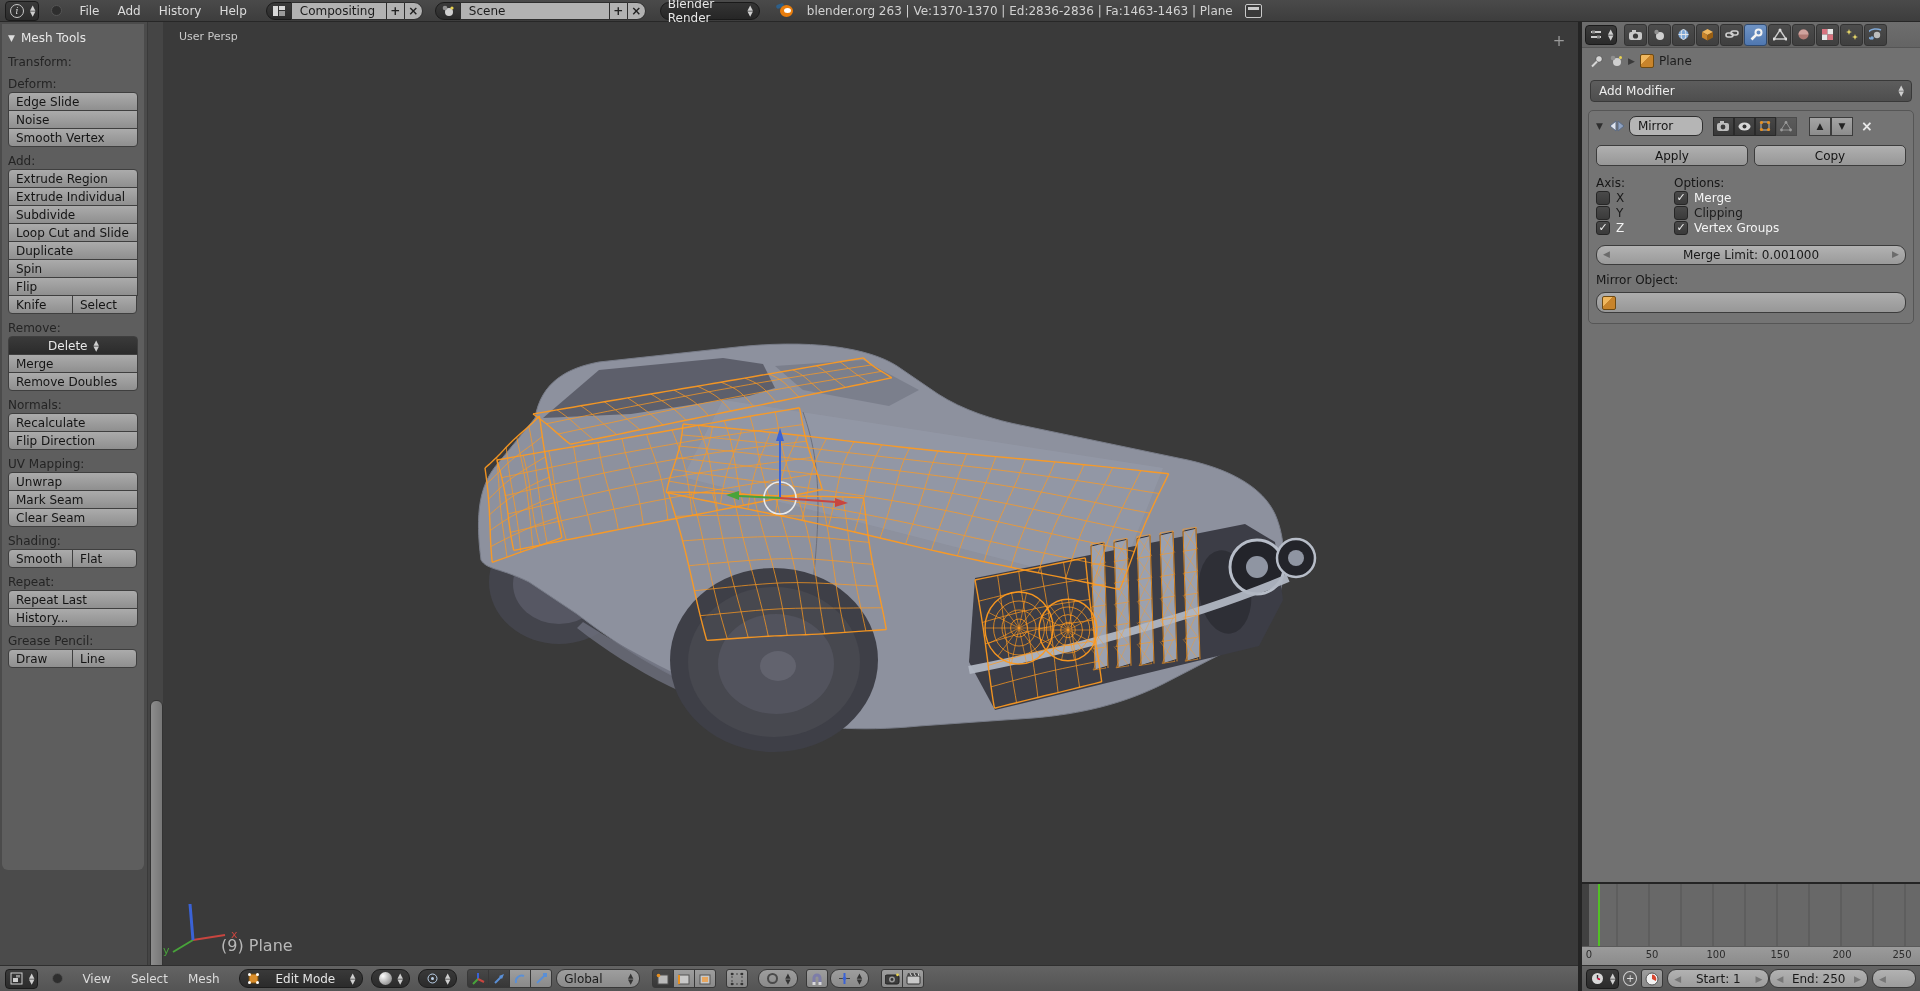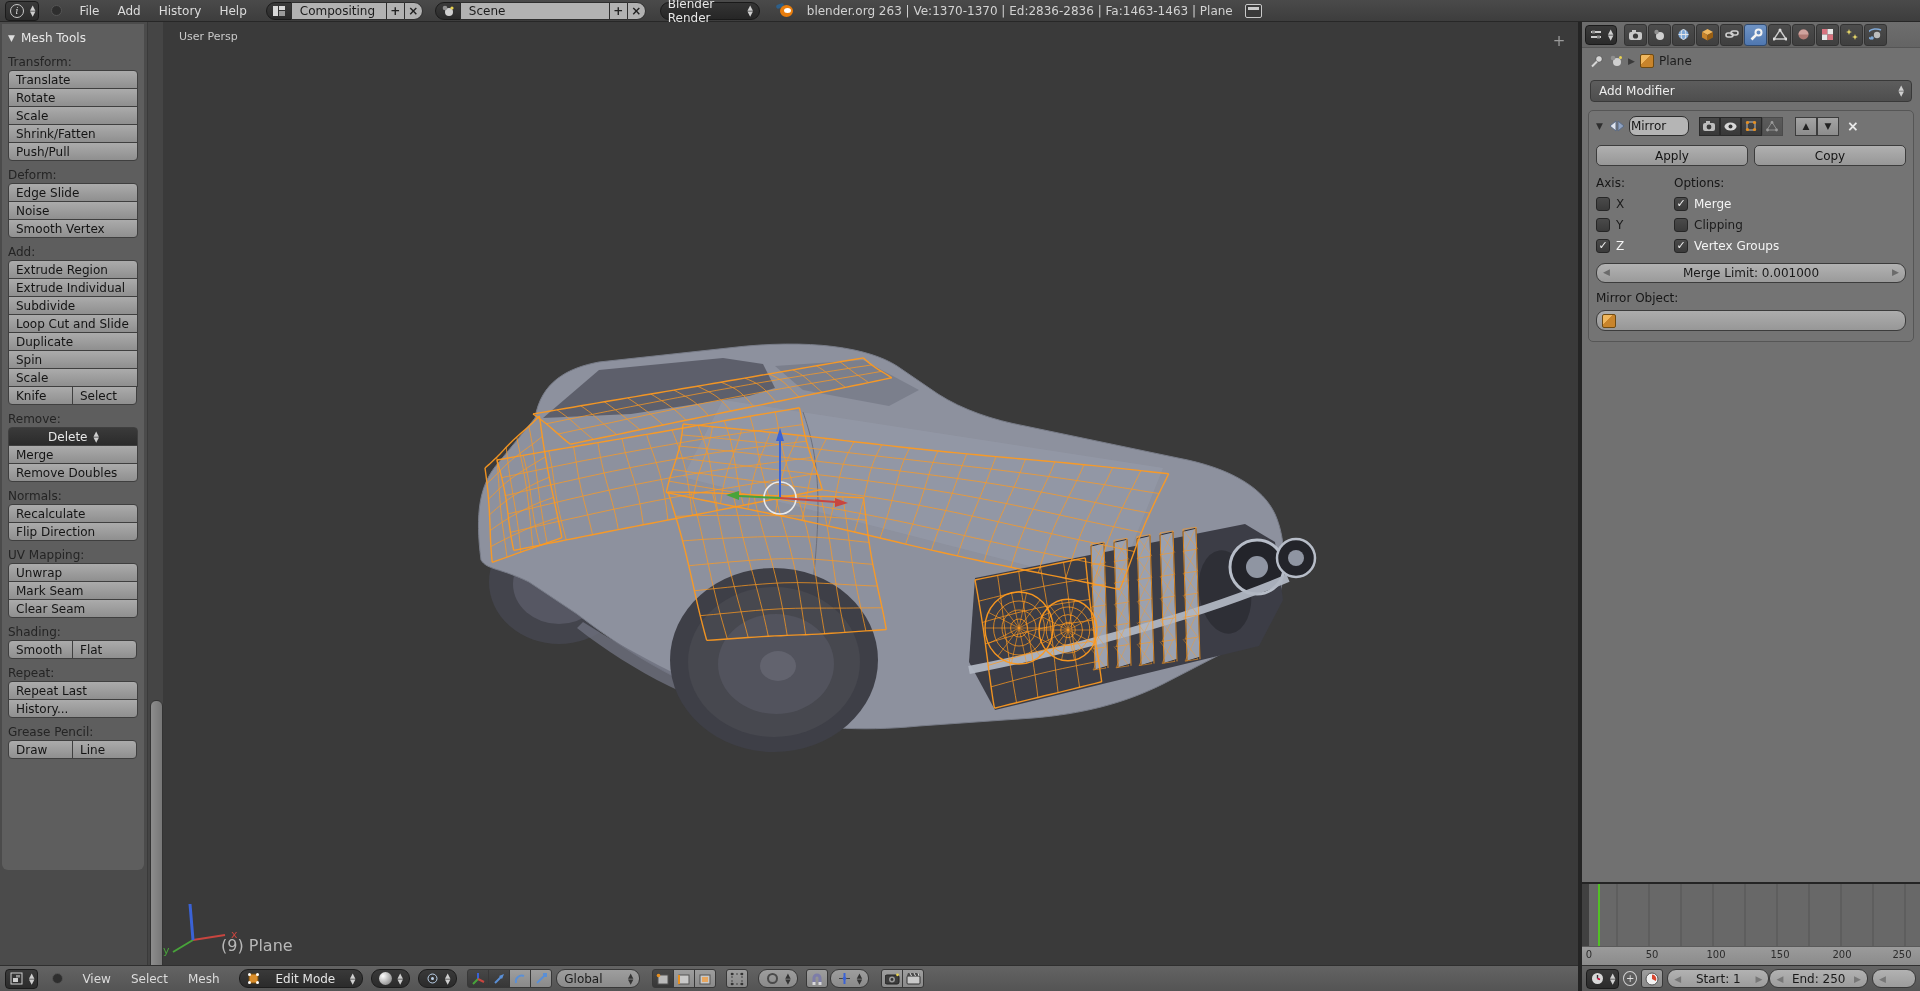--- a/index.html
+++ b/index.html
@@ -85,32 +85,32 @@
   .ptab{width:21px;height:20px;display:flex;align-items:center;justify-content:center;border-radius:3px;
         background:linear-gradient(#4c4c4c,#3f3f3f);border:1px solid #333}
   .ptab.active{background:linear-gradient(#6f93c4,#4f77b0);border-color:#2f4a70}
   #pbread{display:flex;align-items:center;height:26px;padding:0 8px;color:#1d1d1d;gap:5px}
   .cube{width:12px;height:12px;background:linear-gradient(135deg,#f0b75e 0 40%,#c8842b 40%);border:1px solid #6e4a12;border-radius:2px}
   #addmod{margin:6px 8px 0 8px;height:20px;background:linear-gradient(#5d5d5d,#4e4e4e);border:1px solid #393939;
         border-radius:4px;display:flex;align-items:center;justify-content:space-between;color:#ececec;padding:0 8px}
   #modbox{margin:8px 6px 0 6px;border:1px solid #565656;border-radius:5px;background:#747474;padding:4px 5px 10px 5px}
   #modhead{display:flex;align-items:center;gap:4px;height:22px}
   .mname{background:#b5b5b5;border:1px solid #2f2f2f;border-radius:7px;color:#161616;height:18px;
-        display:flex;align-items:center;padding:0 1px;width:56px}
+        display:flex;align-items:center;padding:0 8px;width:56px}
   .mic{width:21px;height:19px;background:linear-gradient(#474747,#383838);border:1px solid #2a2a2a;
         display:flex;align-items:center;justify-content:center;box-sizing:border-box}
   .micl{width:22px;height:19px;background:linear-gradient(#a4a4a4,#8c8c8c);border:1px solid #3c3c3c;color:#222;
         display:flex;align-items:center;justify-content:center;box-sizing:border-box;font-size:9px}
   .xic{color:#e9e9e9;font-size:14px;font-weight:bold;margin-left:4px}
   #applyrow{display:flex;gap:6px;margin:8px 2px 0 2px}
   .bigbtn{flex:1;height:19px;background:linear-gradient(#b0b0b0,#979797);border:1px solid #3c3c3c;border-radius:5px;
         color:#141414;display:flex;align-items:center;justify-content:center}
   .collbl{color:#161616}
   #modcols{display:flex;margin:10px 2px 0 2px}
-  .mcol{display:flex;flex-direction:column;gap:6px}
+  .mcol{display:flex;flex-direction:column;}
   .c1{width:78px}.c2{width:118px}.c3{width:100px}
   .cbrow{display:flex;align-items:center;gap:6px;height:15px}
   .cb{width:14px;height:14px;border-radius:3px;background:linear-gradient(#4a4a4a,#3a3a3a);border:1px solid #262626;
         color:#f2f2f2;font-size:11px;display:flex;align-items:center;justify-content:center;box-sizing:border-box}
   .cb:after{content:""}
   .cbrow.on .cb:after{content:"✓"}
   .cblabel{color:#1b1b1b}
   .cbrow.on .cblabel{color:#f4f4f4}
   .slider{margin:10px 2px 0 2px;height:18px;background:linear-gradient(#b2b2b2,#9a9a9a);border:1px solid #3c3c3c;
         border-radius:9px;color:#191919;display:flex;align-items:center;justify-content:center;position:relative}
@@ -194,44 +194,37 @@
   </header>
 
   <aside id="shelf">
     <div id="shelfpanel">
       <div class="ptitle">
         <span class="tri">▼</span>
         <span>Mesh Tools</span>
       </div>
 
       <div class="slabel">Transform:</div>
-      <div class="bgrp">
-        <button class="sbtn">Translate</button>
-        <button class="sbtn">Rotate</button>
-        <button class="sbtn">Scale</button>
-        <button class="sbtn">Shrink/Fatten</button>
-        <button class="sbtn">Push/Pull</button>
-      </div>
 
       <div class="slabel">Deform:</div>
       <div class="bgrp">
         <button class="sbtn">Edge Slide</button>
         <button class="sbtn">Noise</button>
         <button class="sbtn">Smooth Vertex</button>
       </div>
 
       <div class="slabel">Add:</div>
       <div class="bgrp">
         <button class="sbtn">Extrude Region</button>
         <button class="sbtn">Extrude Individual</button>
         <button class="sbtn">Subdivide</button>
         <button class="sbtn">Loop Cut and Slide</button>
         <button class="sbtn">Duplicate</button>
         <button class="sbtn">Spin</button>
-        <button class="sbtn">Scale</button>
+        <button class="sbtn">Flip</button>
         <div class="pair">
           <button class="sbtn pbl">Knife</button>
           <button class="sbtn pbr">Select</button>
         </div>
       </div>
 
       <div class="slabel">Remove:</div>
       <div class="bgrp">
         <button class="sbtn dark">
           <span>Delete</span>

